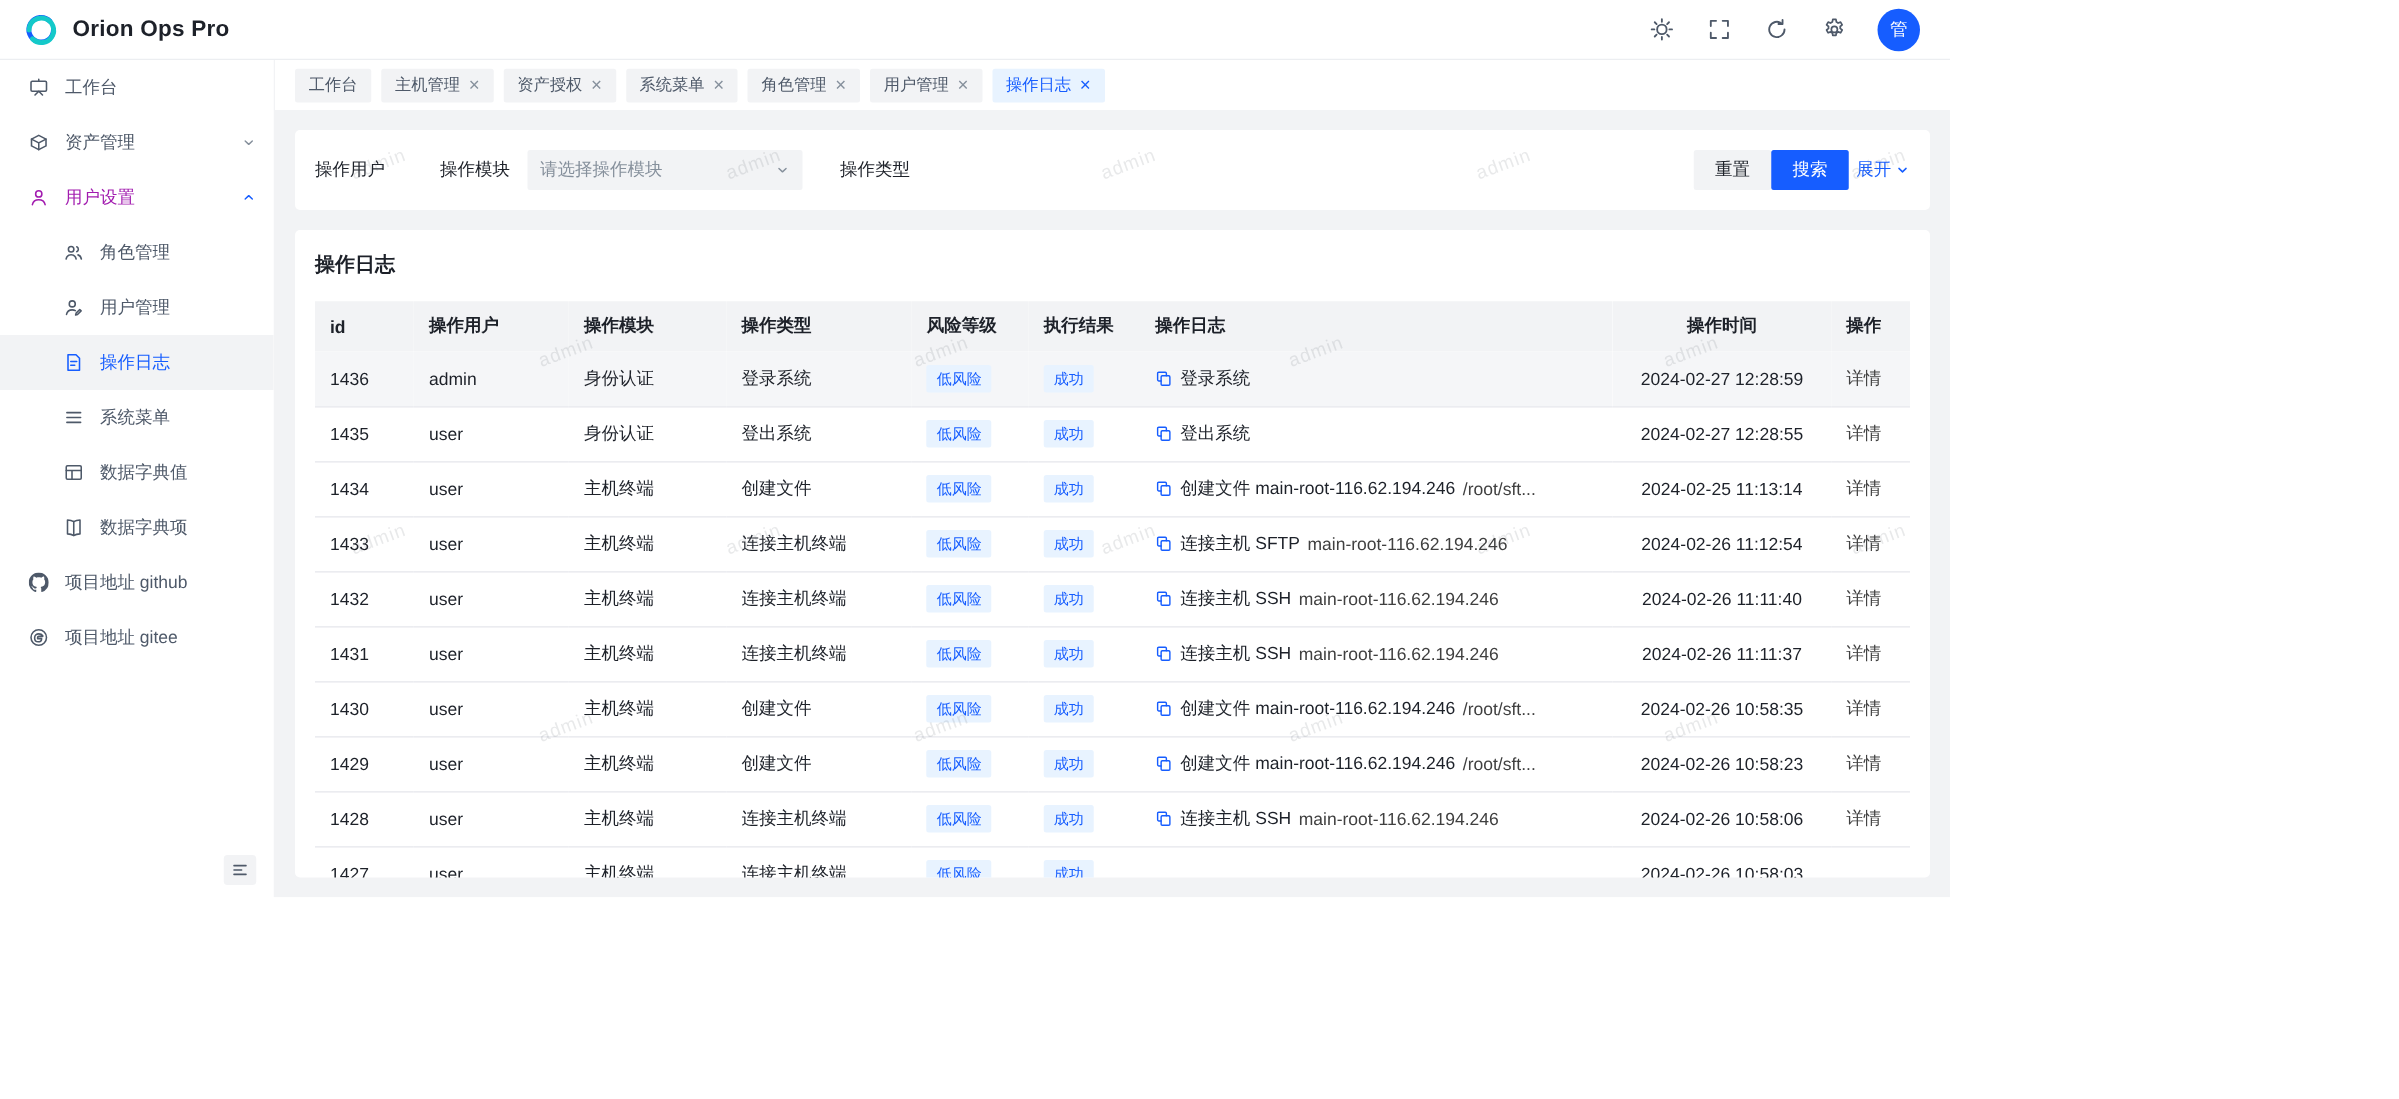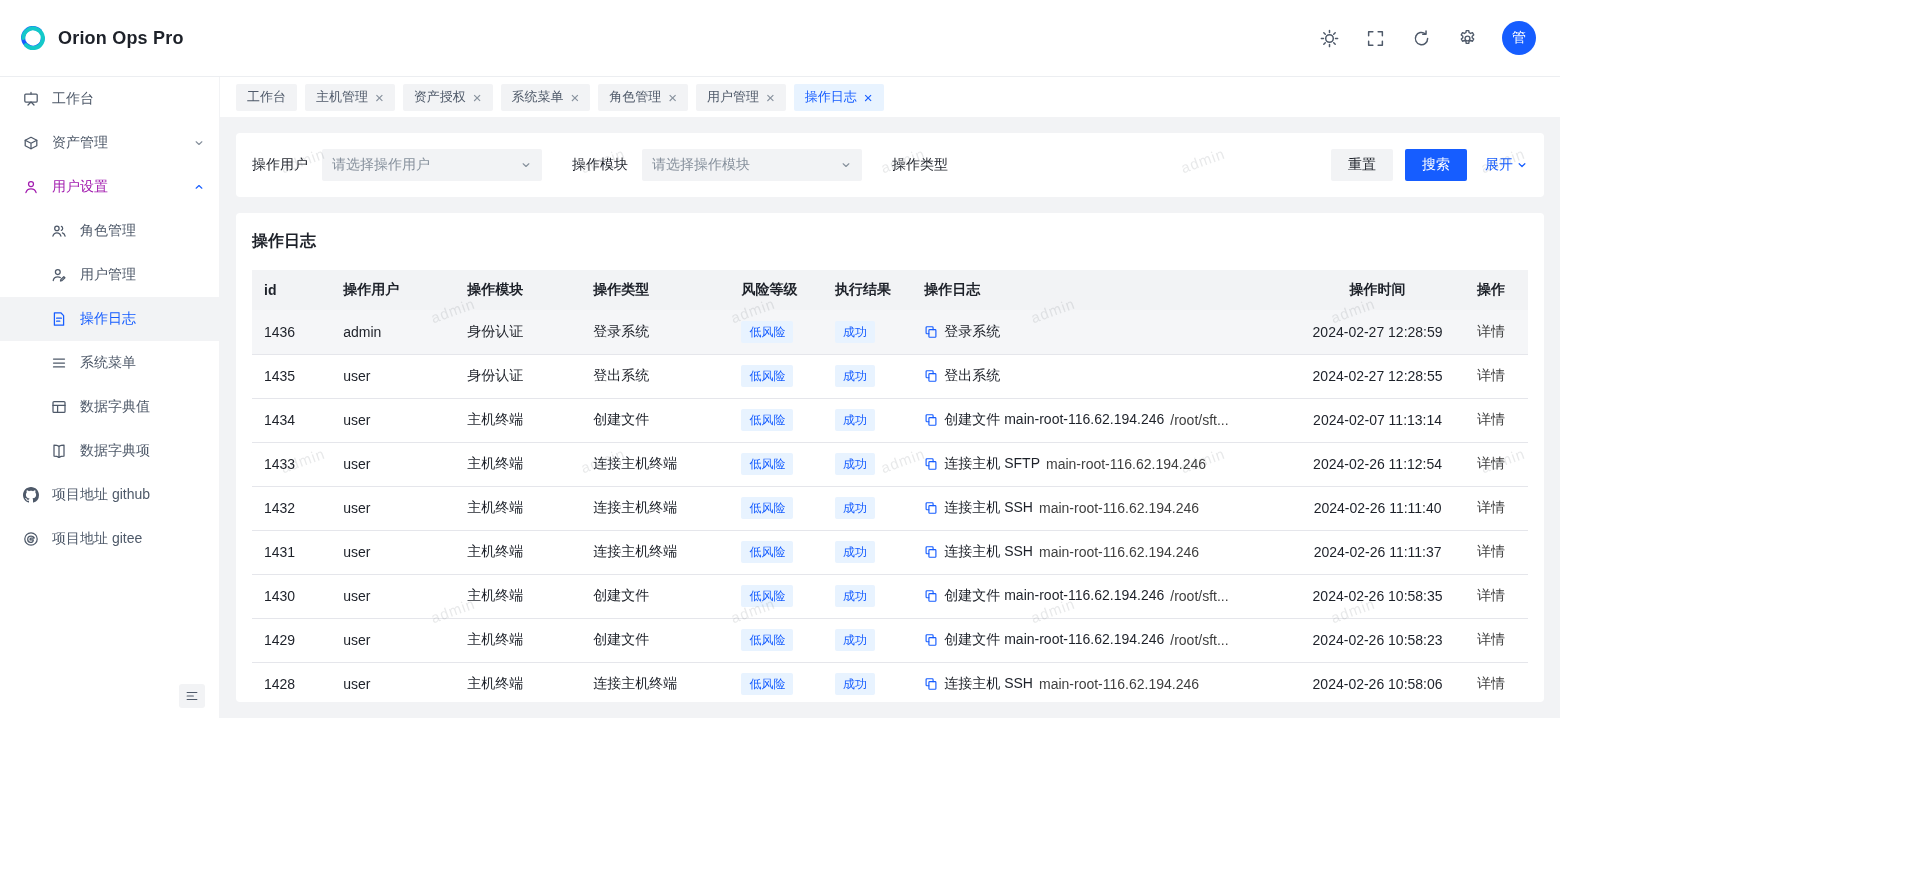--- a/index.html
+++ b/index.html
@@ -2,21 +2,21 @@
 <html><head>
 <meta charset="utf-8">
 <style>
   * { margin:0; padding:0; box-sizing:border-box; }
   html,body { width:1919px; height:879px; background:#ffffff; }
   body { font-family:"Liberation Sans","DejaVu Sans",sans-serif; color:#1d2129; font-size:14px; }
 
   .app { width:1560px; height:718px; background:#fff; display:flex; flex-direction:column; overflow:hidden; position:relative; }
 
   
-  .header { height:77px; flex:none; display:flex; align-items:center; justify-content:space-between; padding:0 24px 0 18px; background:#fff; border-bottom:1px solid #eceef1; }
+  .header { height:48px; flex:none; display:flex; align-items:center; justify-content:space-between; padding:0 24px 0 18px; background:#fff; border-bottom:1px solid #eceef1; }
   .logo { display:flex; align-items:center; gap:10px; cursor:pointer; }
   .logo-title { font-size:18px; font-weight:700; color:#1d2129; letter-spacing:.2px; }
   .header-actions { display:flex; align-items:center; gap:24px; }
   .icon-btn { width:22px; height:22px; color:#4e5969; display:flex; align-items:center; justify-content:center; cursor:pointer; background:none; border:none; }
   .avatar { width:34px; height:34px; border-radius:50%; background:#165dff; color:#fff; display:flex; align-items:center; justify-content:center; font-size:14px; cursor:pointer; }
 
   
   .layout { flex:1; display:flex; overflow:hidden; }
 
   
@@ -42,21 +42,21 @@
   .tab .tab-close { font-size:15px; line-height:1; color:#86909c; cursor:pointer; }
   .tab.active .tab-close { color:#165dff; }
 
   
   .filter-card { margin:16px 16px 0; background:#fff; border-radius:4px; padding:16px; display:flex; align-items:center; flex:none; }
   .filter-item { display:flex; align-items:center; margin-right:30px; }
   .filter-label { color:#1d2129; margin-right:14px; white-space:nowrap; }
   .select { width:220px; height:32px; background:#f2f3f5; border-radius:2px; display:flex; align-items:center; justify-content:space-between; padding:0 10px; cursor:pointer; }
   .select-placeholder { color:#86909c; font-size:14px; overflow:hidden; white-space:nowrap; }
   .select-arrow { color:#86909c; display:flex; flex:none; }
-  .filter-actions { margin-left:auto; display:flex; align-items:center; gap:12px; }
+  .filter-actions { margin-left:auto; display:flex; align-items:center; }
   .btn { height:32px; padding:0 17px; border:none; border-radius:2px; font-size:14px; cursor:pointer; font-family:inherit; white-space:nowrap; }
   .btn-default { background:#f2f3f5; color:#1d2129; }
   .btn-primary { background:#165dff; color:#fff; }
   .expand-link { display:flex; align-items:center; gap:3px; color:#165dff; font-size:14px; cursor:pointer; margin-left:6px; white-space:nowrap; }
 
   
   .table-card { margin:16px; background:#fff; border-radius:4px; padding:16px 16px 0; flex:1; overflow:hidden; }
   .card-title { font-size:16px; font-weight:700; color:#1d2129; margin:2px 0 18px; }
   table { width:100%; border-collapse:collapse; table-layout:fixed; }
   th { background:#f2f3f5; height:40px; padding:0 12px; text-align:left; font-size:14px; font-weight:600; color:#1d2129; white-space:nowrap; overflow:hidden; }
@@ -266,28 +266,20 @@
           </div>
           <div class="tab active">
             <span>操作日志</span>
             <span class="tab-close">×</span>
           </div>
         </div>
 
       <section class="filter-card">
         <div class="filter-item">
           <span class="filter-label">操作用户</span>
-          <div class="select">
-            <span class="select-placeholder">请选择操作用户</span>
-            <span class="select-arrow">
-                <svg width="12" height="12" viewBox="0 0 16 16" fill="none" stroke="currentColor" stroke-width="1.5" stroke-linecap="round" stroke-linejoin="round">
-                  <path d="M4.2 6.3 8 10l3.8-3.7"></path>
-                </svg>
-              </span>
-          </div>
         </div>
         <div class="filter-item">
           <span class="filter-label">操作模块</span>
           <div class="select">
             <span class="select-placeholder">请选择操作模块</span>
             <span class="select-arrow">
                 <svg width="12" height="12" viewBox="0 0 16 16" fill="none" stroke="currentColor" stroke-width="1.5" stroke-linecap="round" stroke-linejoin="round">
                   <path d="M4.2 6.3 8 10l3.8-3.7"></path>
                 </svg>
               </span>
@@ -392,21 +384,21 @@
                     <span class="copy-icon">
                       <svg width="14" height="14" viewBox="0 0 16 16" fill="none" stroke="currentColor" stroke-width="1.3" stroke-linecap="round" stroke-linejoin="round">
                         <rect x="5.6" y="5.3" width="8" height="8.7" rx="1"></rect>
                         <path d="M10.4 5.3V3a1 1 0 0 0-1-1H3.4a1 1 0 0 0-1 1v6a1 1 0 0 0 1 1h2.2"></path>
                       </svg>
                     </span>
                     <span class="log-text">创建文件 main-root-116.62.194.246 </span>
                     <a class="link">/root/sft...</a>
                   </span>
                 </td>
-                <td class="col-time">2024-02-07 11:13:14</td>
+                <td class="col-time">2024-02-25 11:13:14</td>
                 <td><a class="link">详情</a></td>
               </tr>
               <tr class="">
                 <td>1433</td>
                 <td>user</td>
                 <td>主机终端</td>
                 <td>连接主机终端</td>
                 <td><span class="badge">低风险</span></td>
                 <td><span class="badge">成功</span></td>
                 <td>

